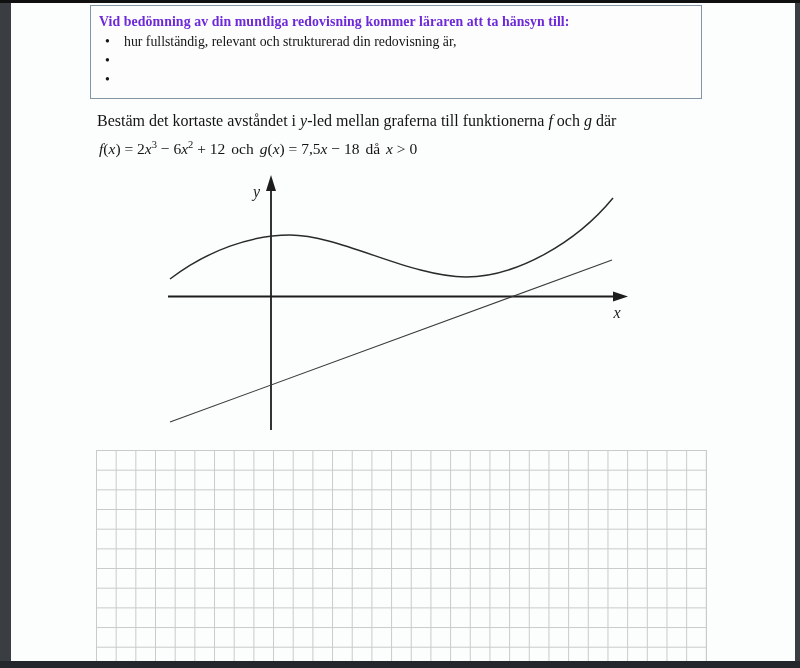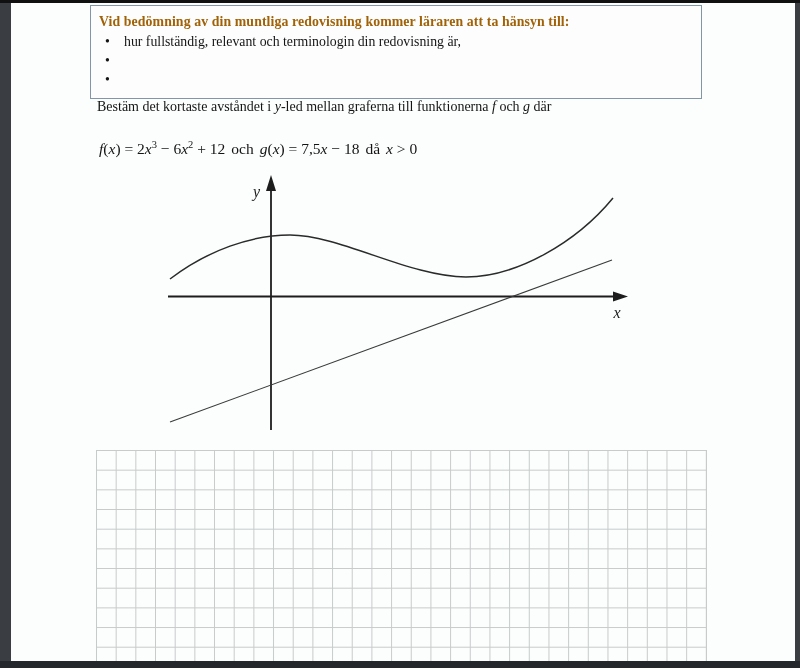--- a/index.html
+++ b/index.html
@@ -16,26 +16,26 @@
     position:absolute; left:11px; top:3px; width:784px; height:658px;
     background:#fcfdfd; z-index:1;
   }
 
   
   .assessment-box {
     position:absolute; left:79px; top:2px; width:612px; height:94px;
     border:1.5px solid #8296a6; background:#fdfdfd;
     box-sizing:border-box; padding:6px 10px 0 8px;
   }
-  .box-title { font-weight:bold; font-size:13.8px; color:#a16207; line-height:20px; letter-spacing:0.1px; }
+  .box-title { font-weight:bold; font-size:13.8px; color:#6d28d9; line-height:20px; letter-spacing:0.1px; }
   .bullet-row { display:flex; font-size:13.8px; color:#141414; line-height:19px; }
   .bullet-glyph { width:10px; margin-left:6px; margin-right:9px; flex:none; }
 
   
-  .statement { position:absolute; left:86px; top:96px; font-size:14px; color:#141414; white-space:nowrap; }
+  .statement { position:absolute; left:86px; top:109px; font-size:16px; color:#141414; white-space:nowrap; }
   .formula   { position:absolute; left:88px; top:136px; font-size:15.5px; color:#141414; white-space:nowrap;font-family:Liberation Serif, serif; }
   .formula sup { font-size:10.5px; }
   .it  { font-style:italic; }
   .pad { margin:0 6px; }
 
   
   .graph { position:absolute; left:139px; top:167px; width:490px; height:270px; }
   .axis  { stroke:#1d1d1d; stroke-width:1.8; fill:none; stroke-linecap:butt; }
   .arrow { fill:#1d1d1d; stroke:none; }
   .curve { stroke:#2a2a2a; stroke-width:1.5; fill:none; }
@@ -57,21 +57,21 @@
 
 <div class="edge-top"></div>
 <div class="edge-bottom"></div>
 
 <div class="page">
 
   <div class="assessment-box">
     <div class="box-title">Vid bedömning av din muntliga redovisning kommer läraren att ta hänsyn till:</div>
     <div class="bullet-row">
       <span class="bullet-glyph">•</span>
-      <span class="bullet-text">hur fullständig, relevant och terminologin din redovisning är,</span>
+      <span class="bullet-text">hur fullständig, relevant och strukturerad din redovisning är,</span>
     </div>
     <div class="bullet-row">
       <span class="bullet-glyph">•</span>
     </div>
     <div class="bullet-row">
       <span class="bullet-glyph">•</span>
     </div>
   </div>
 
   <div class="statement"><span>Bestäm det kortaste avståndet i </span><span class="it">y</span><span>-led mellan graferna till funktionerna </span><span class="it">f</span><span> och </span><span class="it">g</span><span> där</span></div>

